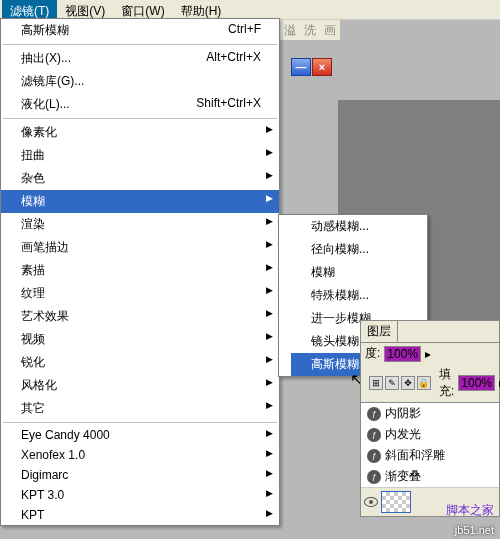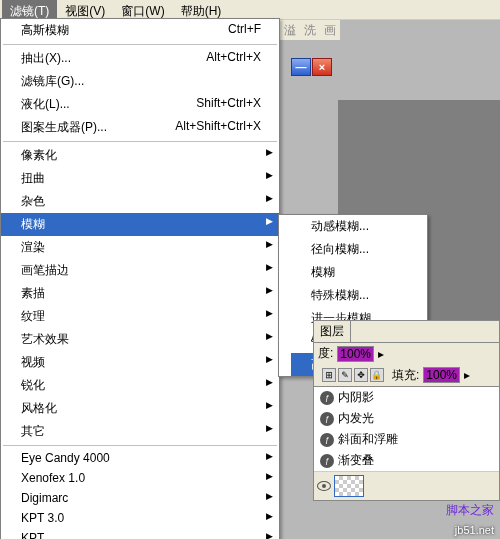--- a/index.html
+++ b/index.html
@@ -1,32 +1,32 @@
 <!DOCTYPE html>
 <html><head>
 <meta charset="utf-8">
 <style>
 * { margin: 0; padding: 0; box-sizing: border-box; font-family: "SimSun", sans-serif; font-size: 12px; }
 body { width: 500px; height: 539px; background: #b8b8b8; position: relative; overflow: hidden; }
 .menubar { background: #ece9d8; height: 20px; display: flex; padding-left: 2px; border-bottom: 1px solid #ccc; }
 .menubar-item { padding: 3px 8px; cursor: default; }
-.menubar-item.active { background: #737373; color: #fff; }
+.menubar-item.active { background: #0369a1; color: #fff; }
 .toolbar-frag { position: absolute; top: 20px; left: 280px; height: 20px; background: #ece9d8; display: flex; align-items: center; gap: 8px; padding: 0 4px; color: #888; }
 .window-controls { position: absolute; top: 58px; left: 290px; display: flex; }
 .wc-btn { width: 20px; height: 18px; background: linear-gradient(#8aabf0,#2a5fd0); border: 1px solid #1a3f90; color: #fff; display: flex; align-items: center; justify-content: center; font-weight: bold; font-size: 11px; margin-left: 1px; }
 .wc-btn.close { background: linear-gradient(#f08a6a,#d03020); border-color: #901a1a; }
 .dropdown { position: absolute; top: 18px; left: 0; width: 280px; background: #fff; border: 1px solid #808080; box-shadow: 2px 2px 3px rgba(0,0,0,0.3); }
 .menu-item { display: flex; justify-content: space-between; align-items: flex-start; padding: 3px 18px 3px 20px; cursor: default; position: relative; }
 .menu-item.highlight { background: #316ac5; color: #fff; }
 .menu-item .arrow { position: absolute; right: 6px; font-size: 9px; }
 .menu-sep { height: 1px; background: #c0c0c0; margin: 2px 2px; }
 .submenu { position: absolute; top: 214px; left: 278px; width: 150px; background: #fff; border: 1px solid #808080; box-shadow: 2px 2px 3px rgba(0,0,0,0.3); padding-left: 12px; }
 .cursor { position: absolute; top: 370px; left: 350px; font-size: 16px; color: #000; pointer-events: none; }
 .canvas-bg { position: absolute; top: 100px; left: 338px; width: 162px; height: 220px; background: #7f7f7f; }
-.layers-panel { position: absolute; top: 320px; right: 0; width: 187px; background: #ece9d8; border: 1px solid #888; }
+.layers-panel { position: absolute; top: 320px; right: 0; width: 140px; background: #ece9d8; border: 1px solid #888; }
 .layers-tabs { display: flex; border-bottom: 1px solid #888; }
 .layers-tab { padding: 2px 6px; border-right: 1px solid #888; }
 .layers-row { display: flex; align-items: center; padding: 2px 4px; gap: 4px; }
 .pct-box { border: 1px solid #888; padding: 0 2px; background: #a21caf; }
 .icon-row { display: flex; gap: 2px; padding: 2px 4px; }
 .icon-sq { width: 14px; height: 14px; border: 1px solid #888; background: #ddd; font-size: 9px; display: flex; align-items: center; justify-content: center; }
 .fx-list { background: #fff; border-top: 1px solid #888; }
 .fx-item { display: flex; align-items: center; gap: 4px; padding: 2px 6px; }
 .fx-icon { width: 14px; height: 14px; border-radius: 50%; background: #555; color: #fff; font-size: 8px; display: flex; align-items: center; justify-content: center; font-style: italic; }
 .fx-thumb-row { display: flex; gap: 3px; align-items: center; padding: 3px; border-top: 1px solid #ccc; }
@@ -69,24 +69,20 @@
       <span>抽出(X)...</span>
       <span>Alt+Ctrl+X</span>
     </div>
   <div class="menu-item">
       <span>滤镜库(G)...</span>
     </div>
   <div class="menu-item">
       <span>液化(L)...</span>
       <span>Shift+Ctrl+X</span>
     </div>
-  <div class="menu-item">
-      <span>图案生成器(P)...</span>
-      <span>Alt+Shift+Ctrl+X</span>
-    </div>
   <div class="menu-sep"></div>
   <div class="menu-item">
       <span>像素化</span>
       <span class="arrow">▶</span>
     </div>
   <div class="menu-item">
       <span>扭曲</span>
       <span class="arrow">▶</span>
     </div>
   <div class="menu-item">

